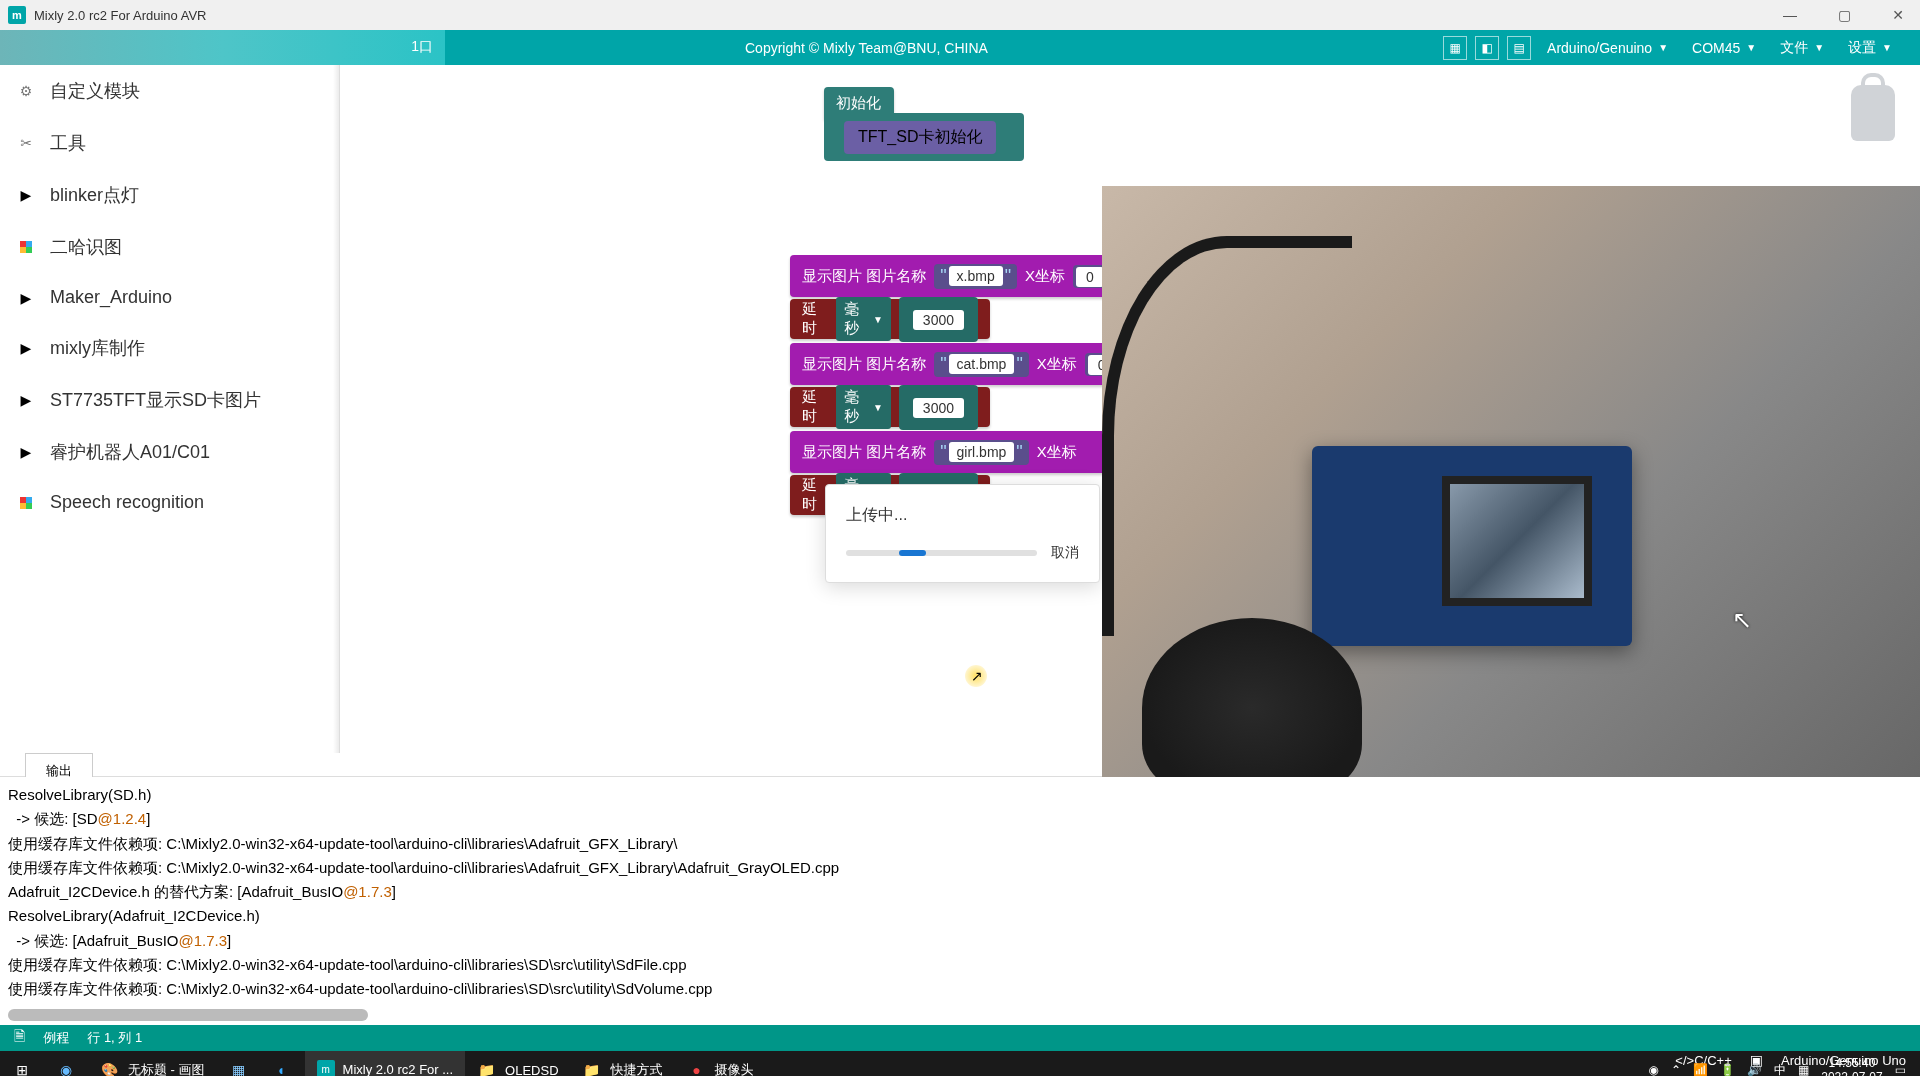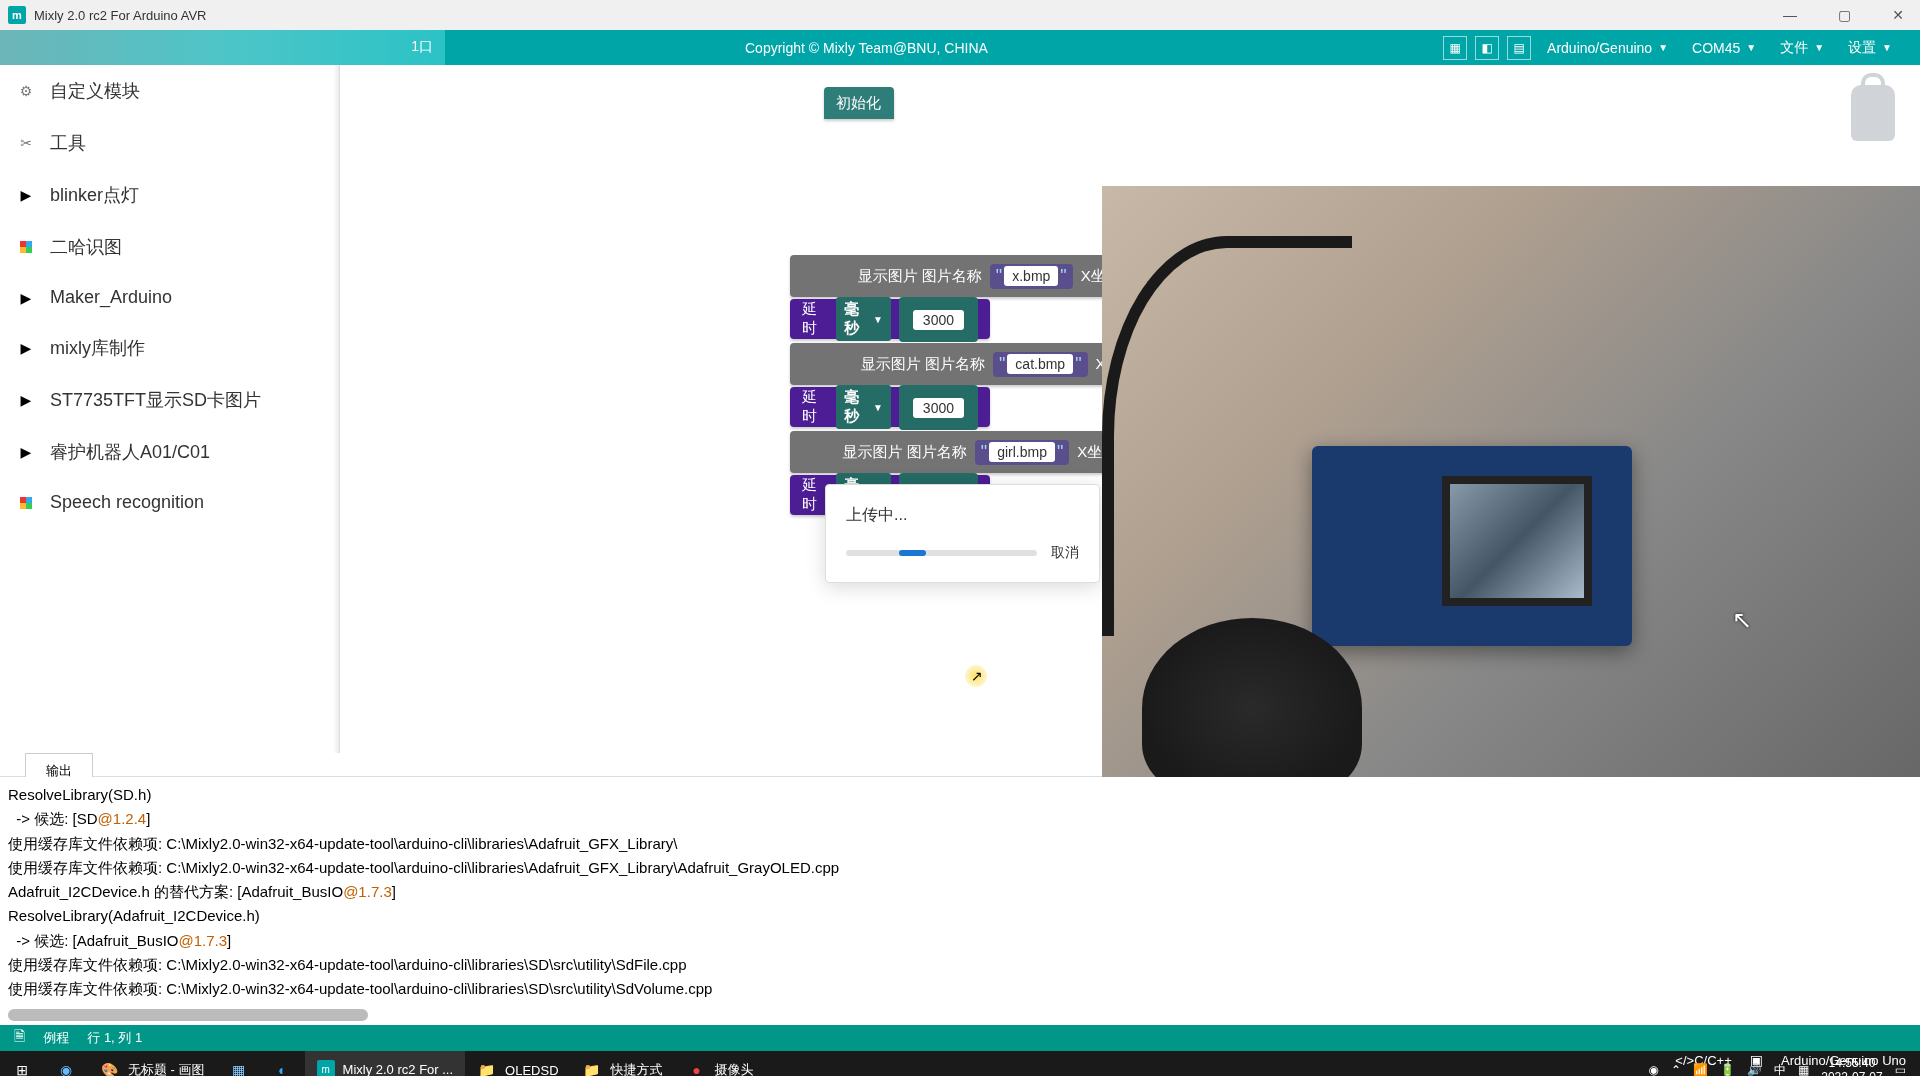--- a/index.html
+++ b/index.html
@@ -33,29 +33,29 @@
 
 .workspace { flex: 1; background: #fff; position: relative; }
 .workspace .backpack { position: absolute; right: 25px; top: 20px; width: 44px; height: 56px; background: #d0d3d7; border-radius: 10px 10px 6px 6px; }
 .workspace .backpack::before { content: ""; position: absolute; top: -12px; left: 10px; right: 10px; height: 16px; border: 4px solid #d0d3d7; border-bottom: none; border-radius: 10px 10px 0 0; }
 
 .block { position: absolute; font-size: 15px; color: #fff; border-radius: 4px; display: flex; align-items: center; padding: 6px 12px; box-shadow: 0 2px 3px rgba(0,0,0,0.2); }
 .block-init { background: #2e7d78; left: 484px; top: 22px; width: 70px; height: 32px; border-radius: 4px 4px 0 0; }
 .block-init-body { background: #2e7d78; left: 484px; top: 48px; width: 200px; height: 48px; border-radius: 0 4px 4px 4px; padding-left: 20px; display: flex; align-items: center; }
 .block-tft { background: #6b5fa5; padding: 6px 14px; border-radius: 4px; }
 
-.block-purple { background: #737373; justify-content: center; }
-.block-green { background: #4c1d95; align-items: center; }
+.block-purple { background: #a21caf; }
+.block-green { background: #7f1d1d; align-items: center; }
 .block-row { display: flex; align-items: center; gap: 8px; }
 .inner-slot { background: #5a4e8c; padding: 2px 6px; border-radius: 4px; display: flex; align-items: center; gap: 2px; }
 .quote { color: #a6d5f5; font-size: 18px; }
 .text-field { background: #fff; color: #333; padding: 2px 8px; border-radius: 3px; font-size: 14px; }
 .num-field { background: #fff; color: #333; padding: 2px 10px; border-radius: 3px; font-size: 14px; min-width: 26px; text-align: center; }
 .num-slot { background: #5a4e8c; padding: 3px; border-radius: 4px; }
-.delay-unit { background: #256b66; padding: 3px 8px; border-radius: 3px; display: flex; align-items: center; gap: 4px; font-weight: bold; }
+.delay-unit { background: #256b66; padding: 3px 8px; border-radius: 3px; display: flex; align-items: center; gap: 4px; }
 .delay-val { background: #256b66; padding: 14px; border-radius: 4px; }
 
 .dialog { position: absolute; left: 825px; top: 450px; width: 275px; background: #fff; border: 1px solid #ddd; border-radius: 4px; box-shadow: 0 4px 20px rgba(0,0,0,0.15); padding: 20px; margin-top: 34px; }
 .dialog .dlg-title { font-size: 16px; color: #333; margin-bottom: 18px; }
 .dialog .progress-row { display: flex; align-items: center; gap: 14px; }
 .dialog .progress-bar { flex: 1; height: 6px; background: #e0e0e0; border-radius: 3px; position: relative; }
 .dialog .progress-fill { position: absolute; left: 28%; width: 14%; height: 100%; background: #1976d2; border-radius: 3px; }
 .dialog .cancel-btn { font-size: 14px; color: #333; cursor: pointer; }
 
 .camera-view { position: absolute; left: 1102px; top: 186px; width: 818px; height: 612px; background: linear-gradient(135deg, #c8b8a8 0%, #b0a090 30%, #888 60%, #666 100%); overflow: hidden; }
@@ -185,20 +185,23 @@
         <span>Speech recognition</span>
       </div>
   </div>
 
   <div class="workspace">
     <div class="backpack"></div>
 
     <div class="block block-init" style="position:absolute;">
         <span>初始化</span>
       </div>
+    <div class="block-init-body" style="position:absolute;">
+      <div class="block-tft"><span>TFT_SD卡初始化</span></div>
+    </div>
 
     <div class="block block-purple" style="left:450px; top:190px; width:530px; height:42px;">
       <div class="block-row">
         <span>显示图片 图片名称</span>
         <span class="inner-slot">
             <span class="quote">"</span>
             <span class="text-field">x.bmp</span>
             <span class="quote">"</span>
           </span>
         <span>X坐标</span>

